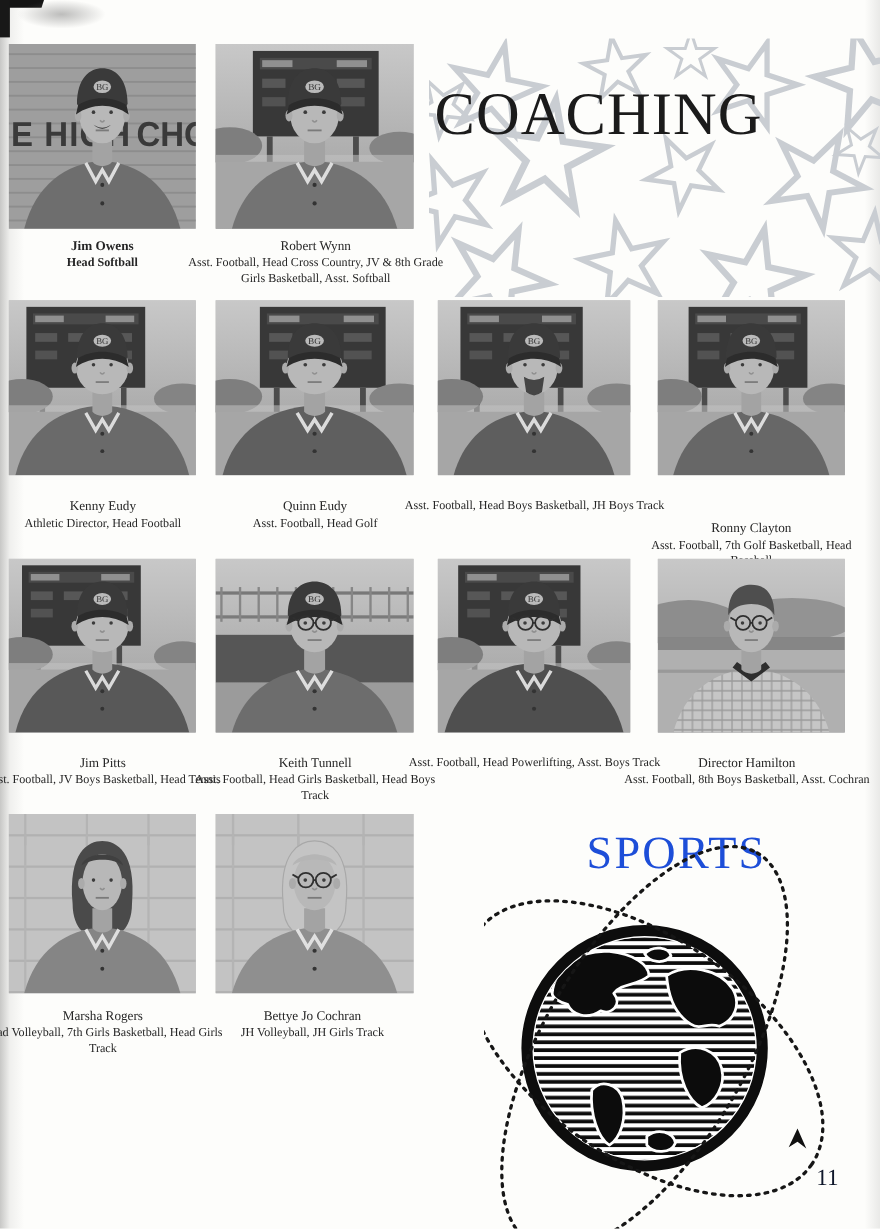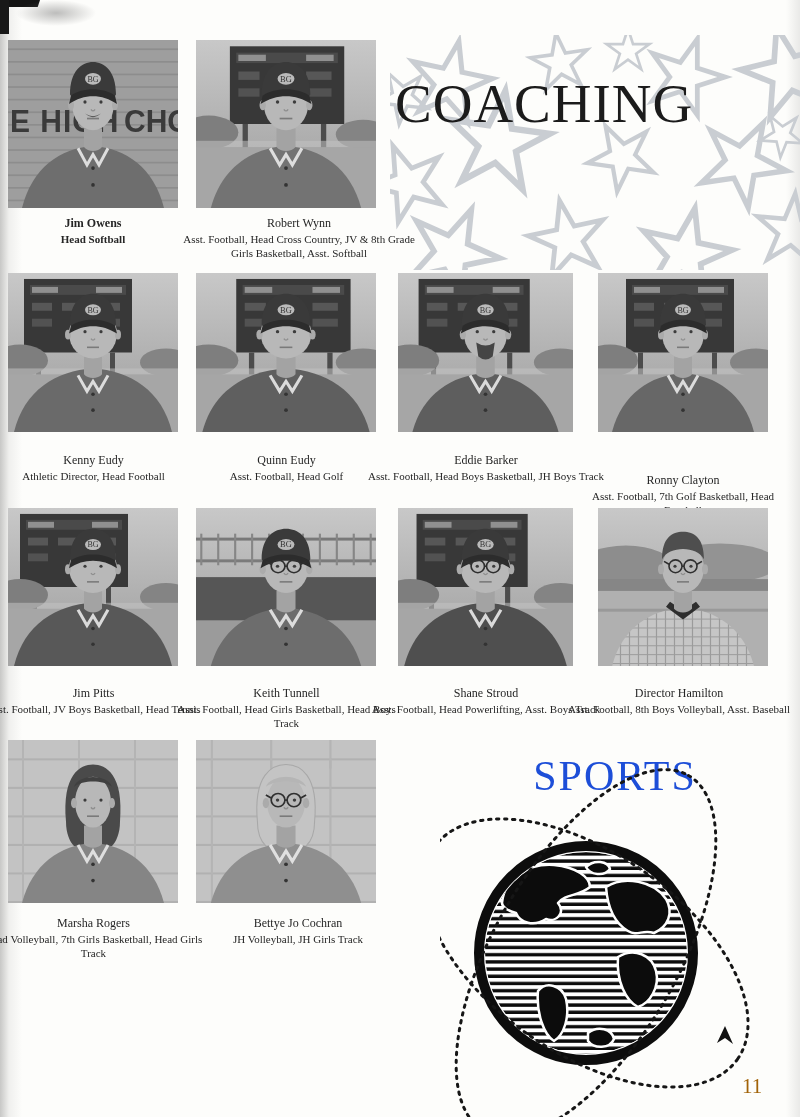--- a/index.html
+++ b/index.html
@@ -28,21 +28,21 @@
   .photo{position:absolute;background:#bbb;}
   .photo svg{display:block;width:100%;height:100%;}
   .caption{position:absolute;text-align:center;color:#262626;}
   .cname{font-size:12px;line-height:1.3;}
   .ctitle{font-size:11px;line-height:1.28;}
   
   .sports-title{position:absolute;left:460px;top:752px;width:310px;text-align:center;
     font-size:42px;letter-spacing:2px;color:#1d4ed8;z-index:1;}
   .globe-svg{position:absolute;left:440px;top:735px;width:350px;height:382px;z-index:2;pointer-events:none;}
   .orbit{fill:none;stroke:#161616;stroke-width:3;stroke-dasharray:2.4 5.6;stroke-linecap:round;}
-  .page-number{position:absolute;left:742px;top:1058px;width:50px;font-size:21px;color:#a16207;margin-top:16px;}
+  .page-number{position:absolute;left:742px;top:1058px;width:50px;font-size:21px;color:#0f172a;}
 </style>
 </head>
 <body>
 
 <div class="edge-left"></div>
 <div class="edge-right"></div>
 <div class="corner-a"></div>
 <div class="corner-b"></div>
 <div class="smudge"></div>
 
@@ -164,21 +164,21 @@
         <circle cx="77" cy="59" r="1.6" fill="#3c3c3c"></circle>
         <circle cx="93" cy="59" r="1.6" fill="#3c3c3c"></circle>
         <path d="M83,66 q2,3 4,0" stroke="#8f8f8f" stroke-width="1.4" fill="none"></path>
         <rect x="79" y="74" width="12" height="1.6" fill="#7a7a7a"></rect>
         <path d="M62,52 C62,29 74,21 85,21 C96,21 108,29 108,52 L105,56 C95,49 75,49 65,56 Z" fill="#3a3a3a"></path>
           <path d="M63,53 C75,45 95,45 107,53 L109,61 C94,51 76,51 61,61 Z" fill="#2c2c2c"></path>
           <ellipse cx="85" cy="37" rx="8" ry="5.5" fill="#c9c9c9" opacity=".9"></ellipse>
           <text x="85" y="40" text-anchor="middle" font-size="8" font-family="'Liberation Serif',serif" fill="#333">BG</text>
       </svg>
     </div>
-    <div class="caption" style="left: 174px; top: 216px; width: 250px; text-align: center;">
+    <div class="caption" style="left: 162px; top: 216px; width: 250px; text-align: center;">
       <div class="cname">Robert Wynn</div>
                    <div class="ctitle">Asst. Football, Head Cross Country, JV &amp; 8th Grade Girls Basketball, Asst. Softball</div>
     </div>
     <div class="photo" style="left: 8px; top: 273px; width: 170px; height: 159px;">
       <svg viewBox="0 0 170 160" preserveAspectRatio="none">
       <defs>
         <linearGradient id="sky2" x1="0" y1="0" x2="0" y2="1">
           <stop offset="0" stop-color="#c8c8c8"></stop>
             <stop offset="1" stop-color="#9c9c9c"></stop>
         </linearGradient>
@@ -322,21 +322,20 @@
         <path d="M83,66 q2,3 4,0" stroke="#8f8f8f" stroke-width="1.4" fill="none"></path>
         <rect x="79" y="74" width="12" height="1.6" fill="#7a7a7a"></rect>
         <path d="M62,52 C62,29 74,21 85,21 C96,21 108,29 108,52 L105,56 C95,49 75,49 65,56 Z" fill="#3a3a3a"></path>
           <path d="M63,53 C75,45 95,45 107,53 L109,61 C94,51 76,51 61,61 Z" fill="#2c2c2c"></path>
           <ellipse cx="85" cy="37" rx="8" ry="5.5" fill="#c9c9c9" opacity=".9"></ellipse>
           <text x="85" y="40" text-anchor="middle" font-size="8" font-family="'Liberation Serif',serif" fill="#333">BG</text>
         <path d="M76,70 q9,6 18,0 l-2,14 q-7,6 -14,0 z" fill="#454545"></path>
       </svg>
     </div>
     <div class="caption" style="left: 366px; top: 453px; width: 240px;">
-      <div class="cname">Eddie Barker</div>
                    <div class="ctitle">Asst. Football, Head Boys Basketball, JH Boys Track</div>
     </div>
     <div class="photo" style="left: 598px; top: 273px; width: 170px; height: 159px;">
       <svg viewBox="0 0 170 160" preserveAspectRatio="none">
       <defs>
         <linearGradient id="sky5" x1="0" y1="0" x2="0" y2="1">
           <stop offset="0" stop-color="#c8c8c8"></stop>
             <stop offset="1" stop-color="#9c9c9c"></stop>
         </linearGradient>
         <pattern id="pl5" width="9" height="9" patternUnits="userSpaceOnUse">
@@ -540,21 +539,20 @@
           <text x="85" y="40" text-anchor="middle" font-size="8" font-family="'Liberation Serif',serif" fill="#333">BG</text>
         <g stroke="#2f2f2f" stroke-width="1.6" fill="none">
           <circle cx="77.5" cy="59" r="6.5"></circle>
           <circle cx="92.5" cy="59" r="6.5"></circle>
           <path d="M84,59 h2"></path>
           <path d="M71,57 L66,54 M99,57 L104,54"></path>
         </g>
       </svg>
     </div>
     <div class="caption" style="left: 366px; top: 686px; width: 240px;">
-      <div class="cname">Shane Stroud</div>
                    <div class="ctitle">Asst. Football, Head Powerlifting, Asst. Boys Track</div>
     </div>
     <div class="photo" style="left: 598px; top: 508px; width: 170px; height: 158px;">
       <svg viewBox="0 0 170 160" preserveAspectRatio="none">
       <defs>
         <linearGradient id="sky9" x1="0" y1="0" x2="0" y2="1">
           <stop offset="0" stop-color="#c8c8c8"></stop>
             <stop offset="1" stop-color="#9c9c9c"></stop>
         </linearGradient>
         <pattern id="pl9" width="9" height="9" patternUnits="userSpaceOnUse">
@@ -582,21 +580,21 @@
         <g stroke="#2f2f2f" stroke-width="1.6" fill="none">
           <circle cx="77.5" cy="59" r="6.5"></circle>
           <circle cx="92.5" cy="59" r="6.5"></circle>
           <path d="M84,59 h2"></path>
           <path d="M71,57 L66,54 M99,57 L104,54"></path>
         </g>
       </svg>
     </div>
     <div class="caption" style="left: 560px; top: 686px; width: 238px;">
       <div class="cname">Director Hamilton</div>
-                   <div class="ctitle">Asst. Football, 8th Boys Volleyball, Asst. Baseball</div>
+                   <div class="ctitle">Asst. Football, 8th Boys Basketball, Asst. Cochran</div>
     </div>
     <div class="photo" style="left: 8px; top: 740px; width: 170px; height: 163px;">
       <svg viewBox="0 0 170 160" preserveAspectRatio="none">
       <defs>
         <linearGradient id="sky10" x1="0" y1="0" x2="0" y2="1">
           <stop offset="0" stop-color="#c8c8c8"></stop>
             <stop offset="1" stop-color="#9c9c9c"></stop>
         </linearGradient>
         <pattern id="pl10" width="9" height="9" patternUnits="userSpaceOnUse">
           <rect width="9" height="9" fill="#c6c6c6"></rect>
@@ -700,21 +698,21 @@
         <rect x="79" y="74" width="12" height="1.6" fill="#7a7a7a"></rect>
         <path d="M66,46 C70,33 100,33 104,46 C95,39 75,39 66,46 Z" fill="#b5b5b5"></path>
         <g stroke="#2f2f2f" stroke-width="1.6" fill="none">
           <circle cx="77.5" cy="59" r="6.5"></circle>
           <circle cx="92.5" cy="59" r="6.5"></circle>
           <path d="M84,59 h2"></path>
           <path d="M71,57 L66,54 M99,57 L104,54"></path>
         </g>
       </svg>
     </div>
-    <div class="caption" style="left: 188px; top: 916px; width: 220px;">
+    <div class="caption" style="left: 174px; top: 916px; width: 220px;">
       <div class="cname">Bettye Jo Cochran</div>
                    <div class="ctitle">JH Volleyball, JH Girls Track</div>
     </div>
   </div>
 
 <div class="sports-title">SPORTS</div>
 <svg class="globe-svg" viewBox="0 0 350 382">
   <defs>
     <pattern id="str" width="10" height="7.2" patternUnits="userSpaceOnUse">
       <rect width="10" height="7.2" fill="#ffffff"></rect>

